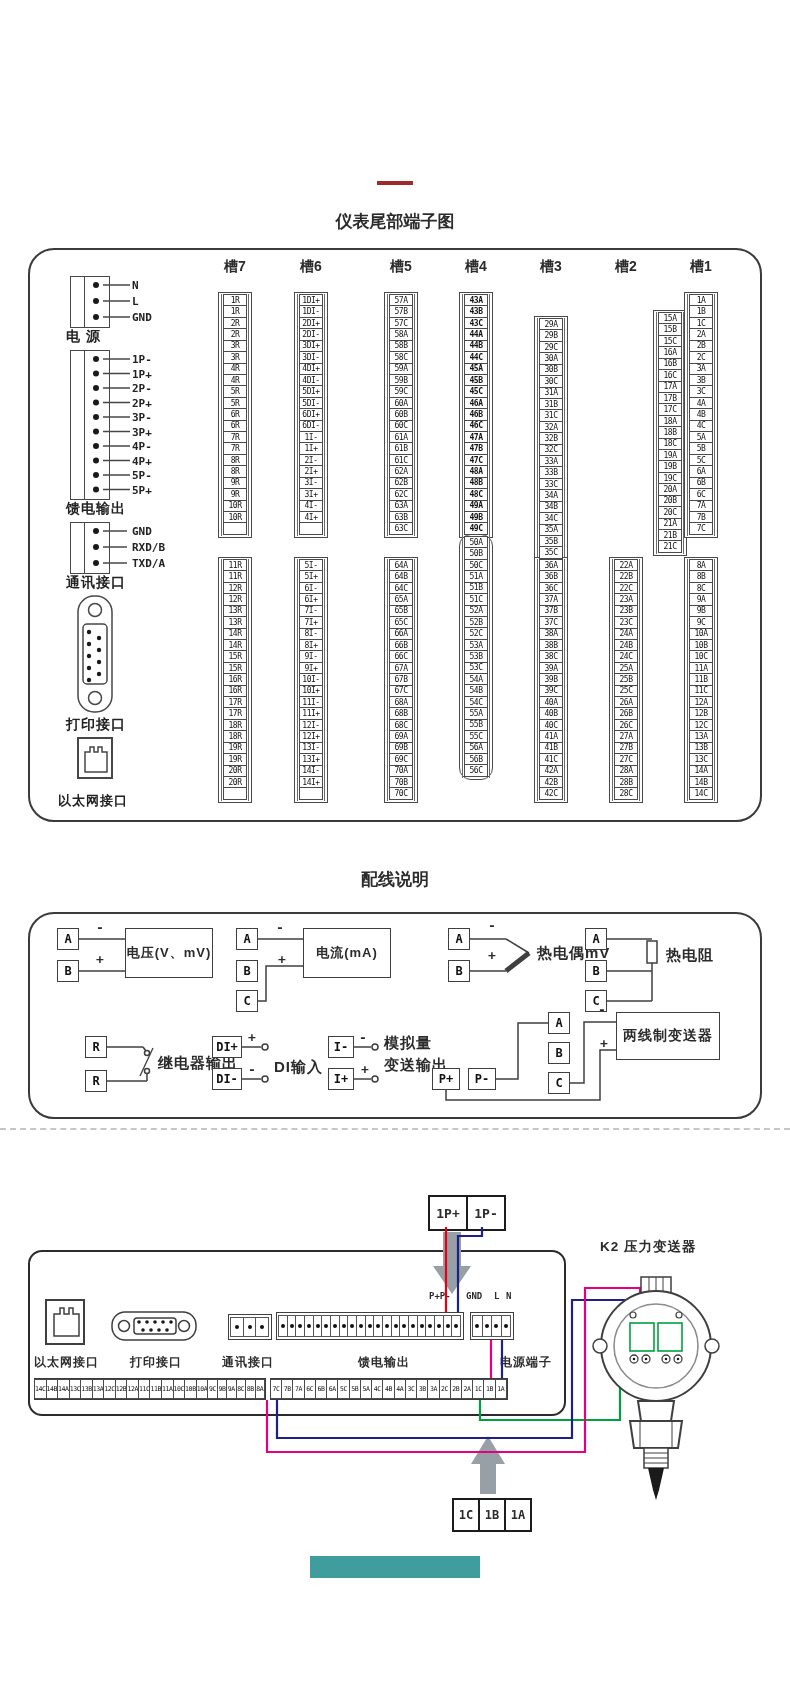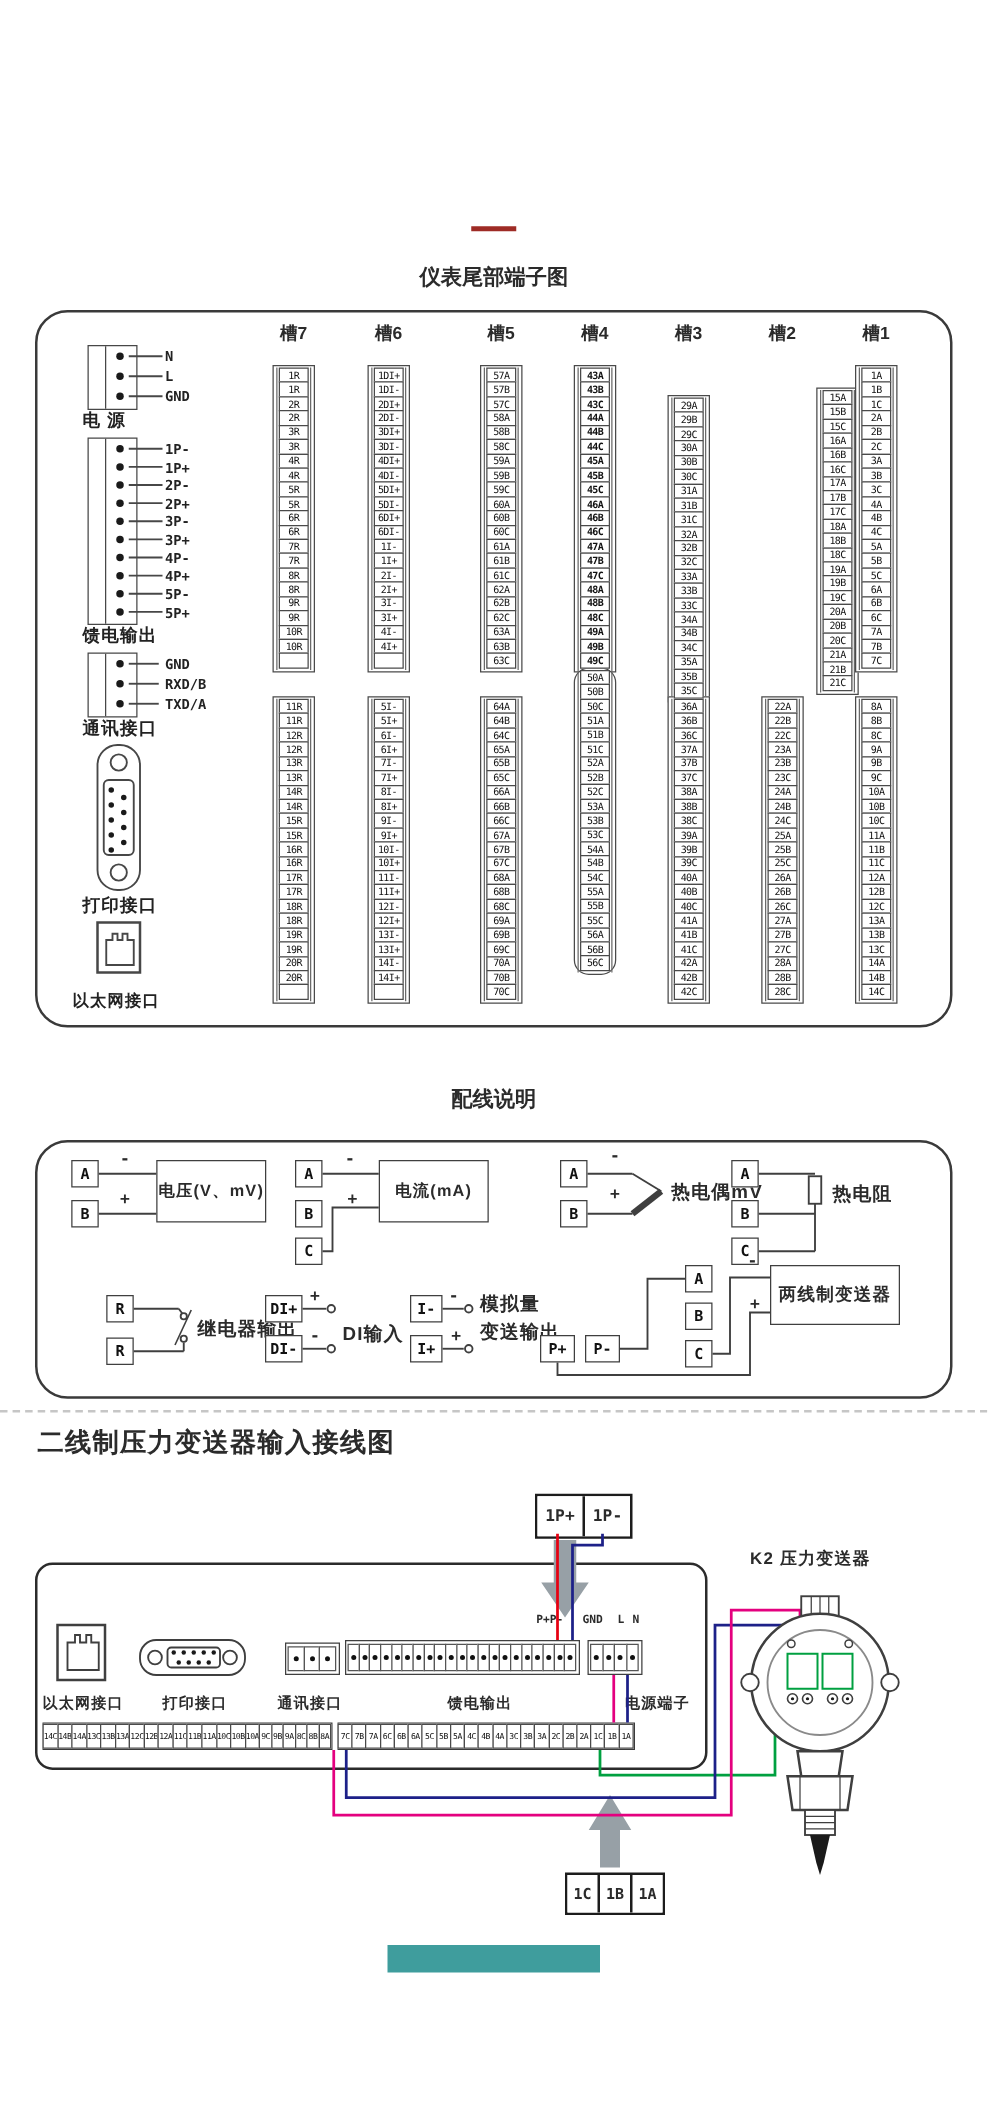--- a/index.html
+++ b/index.html
@@ -130,21 +130,20 @@
   <div class="term" style="left:548px;top:1012px;">A</div>
   <div class="term" style="left:548px;top:1042px;">B</div>
   <div class="term" style="left:548px;top:1072px;">C</div>
   <div class="term" style="left:432px;top:1068px;width:28px;">P+</div>
   <div class="term" style="left:468px;top:1068px;width:28px;">P-</div>
   <div class="sign" style="left:598px;top:1002px;">-</div>
   <div class="sign" style="left:600px;top:1036px;">+</div>
   <div class="wbox" style="left:616px;top:1012px;width:104px;height:48px;font-size:14px;">两线制变送器</div>
 
   <div class="abs" id="sep"></div>
-  <div class="abs" id="bottom-title">二线制压力变送器输入接线图</div>
 
   <div class="callout" style="left:428px;top:1195px;height:32px;">
     <div class="c-cell" style="width:36px;font-size:13px;">1P+</div>
     <div class="c-cell" style="width:36px;font-size:13px;">1P-</div>
   </div>
 
   <div class="abs" id="panel"></div>
 
   <div class="ptxt" style="left:429px;top:1291px;">P+P-</div>
   <div class="ptxt" style="left:466px;top:1291px;">GND</div>

